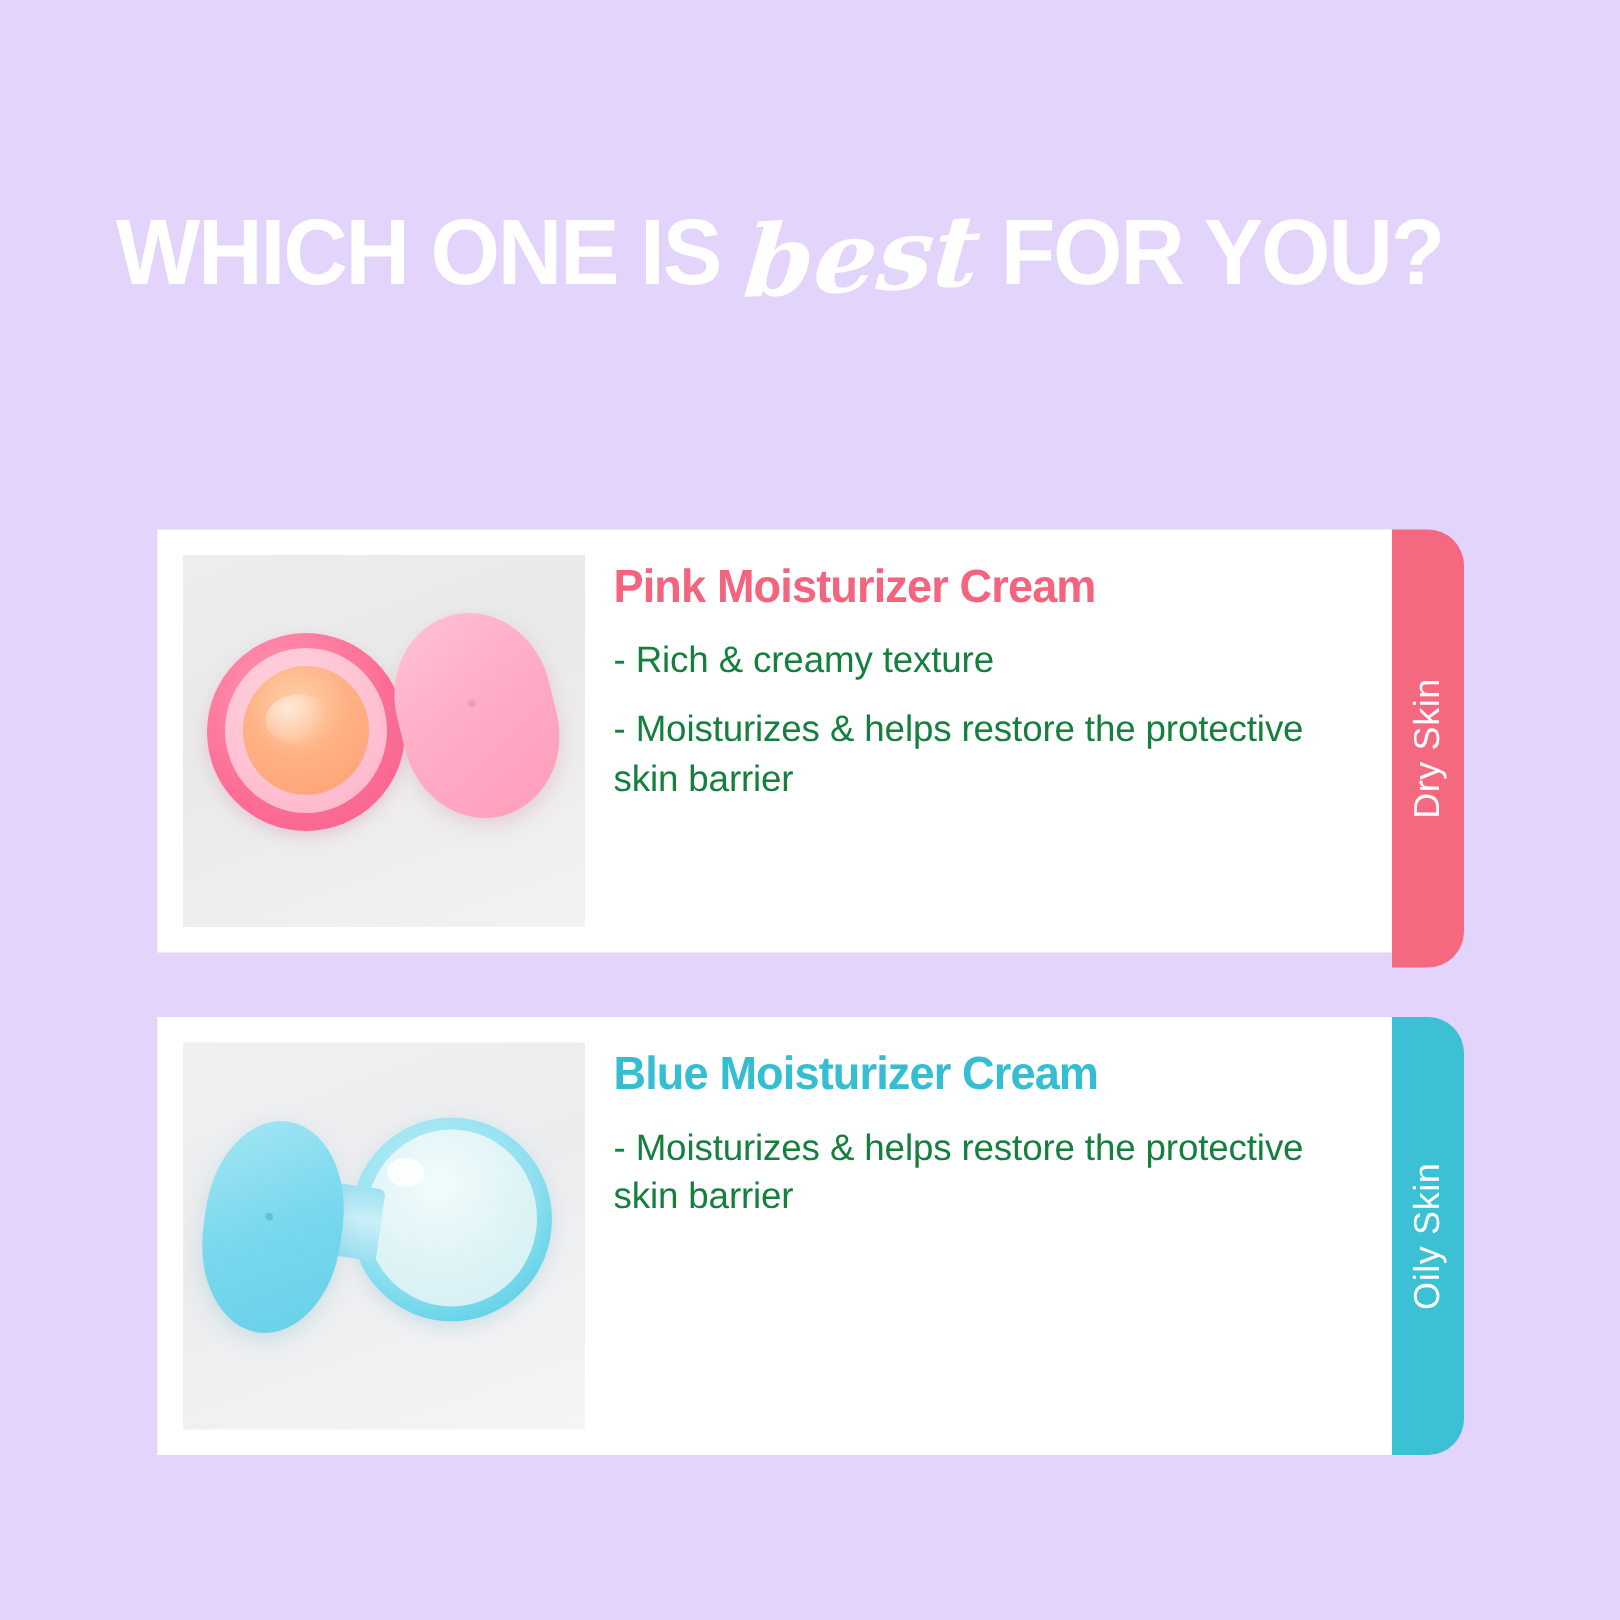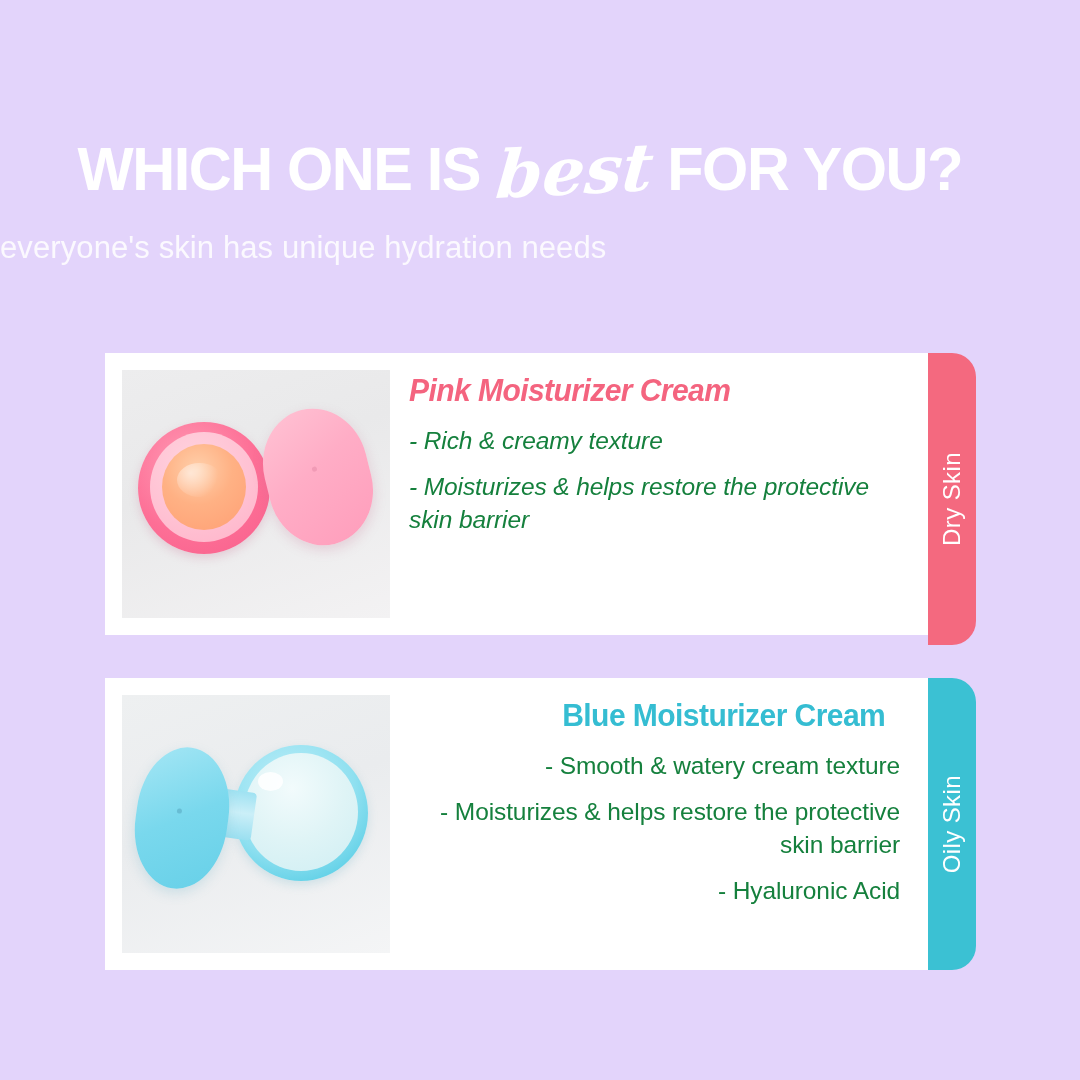--- a/index.html
+++ b/index.html
@@ -15,20 +15,21 @@
     overflow: hidden;
     position: relative;
   }
 
   
   .header {
     position: absolute;
     left: 0;
     top: 132px;
     width: 1037px;
+    text-align: center;
   }
 
   .headline {
     display: flex;
     align-items: center;
     justify-content: center;
     gap: 0;
     white-space: nowrap;
     height: 74px;
   }
@@ -74,22 +75,22 @@
 
   .card-wrap.pink  { top: 353px; }
   .card-wrap.blue  { top: 678px; }
 
   .card {
     position: relative;
     width: 825px;
     background: #ffffff;
   }
 
-  .card.pink { height: 282px; font-style: italic; }
-  .card.blue { height: 292px; text-align: right; }
+  .card.pink { height: 282px; }
+  .card.blue { height: 292px; }
 
   .card-inner {
     display: flex;
     height: 100%;
   }
 
   .thumb {
     width: 268px;
     flex: 0 0 268px;
     margin: 17px 0 17px 17px;
@@ -290,21 +291,20 @@
 </style>
 </head>
 <body>
 
 <div class="header">
   <div class="headline">
     <span class="headline-part">WHICH ONE IS</span>
     <span class="headline-script">best</span>
     <span class="headline-part">FOR YOU?</span>
   </div>
-  <div class="subtitle">everyone's skin has unique hydration needs</div>
 </div>
 
 <div class="card-wrap pink">
   <div class="card pink">
     <div class="card-inner">
       <div class="thumb">
         <div class="jar-pink-base"></div>
         <div class="jar-pink-rim"></div>
         <div class="jar-pink-cream"></div>
         <div class="jar-pink-lid"></div>
@@ -325,22 +325,20 @@
   <div class="card blue">
     <div class="card-inner">
       <div class="thumb">
         <div class="jar-blue-base"></div>
         <div class="jar-blue-cream"></div>
         <div class="jar-blue-thread"></div>
         <div class="jar-blue-lid"></div>
       </div>
       <div class="card-body">
         <div class="card-title">Blue Moisturizer Cream</div>
-        <div class="bullet">- Smooth &amp; watery cream texture</div>
         <div class="bullet">- Moisturizes &amp; helps restore the protective skin barrier</div>
-        <div class="bullet">- Hyaluronic Acid</div>
       </div>
     </div>
   </div>
 </div>
 <div class="tab blue">
   <span class="tab-label">Oily Skin</span>
 </div>
 
 </body></html>

